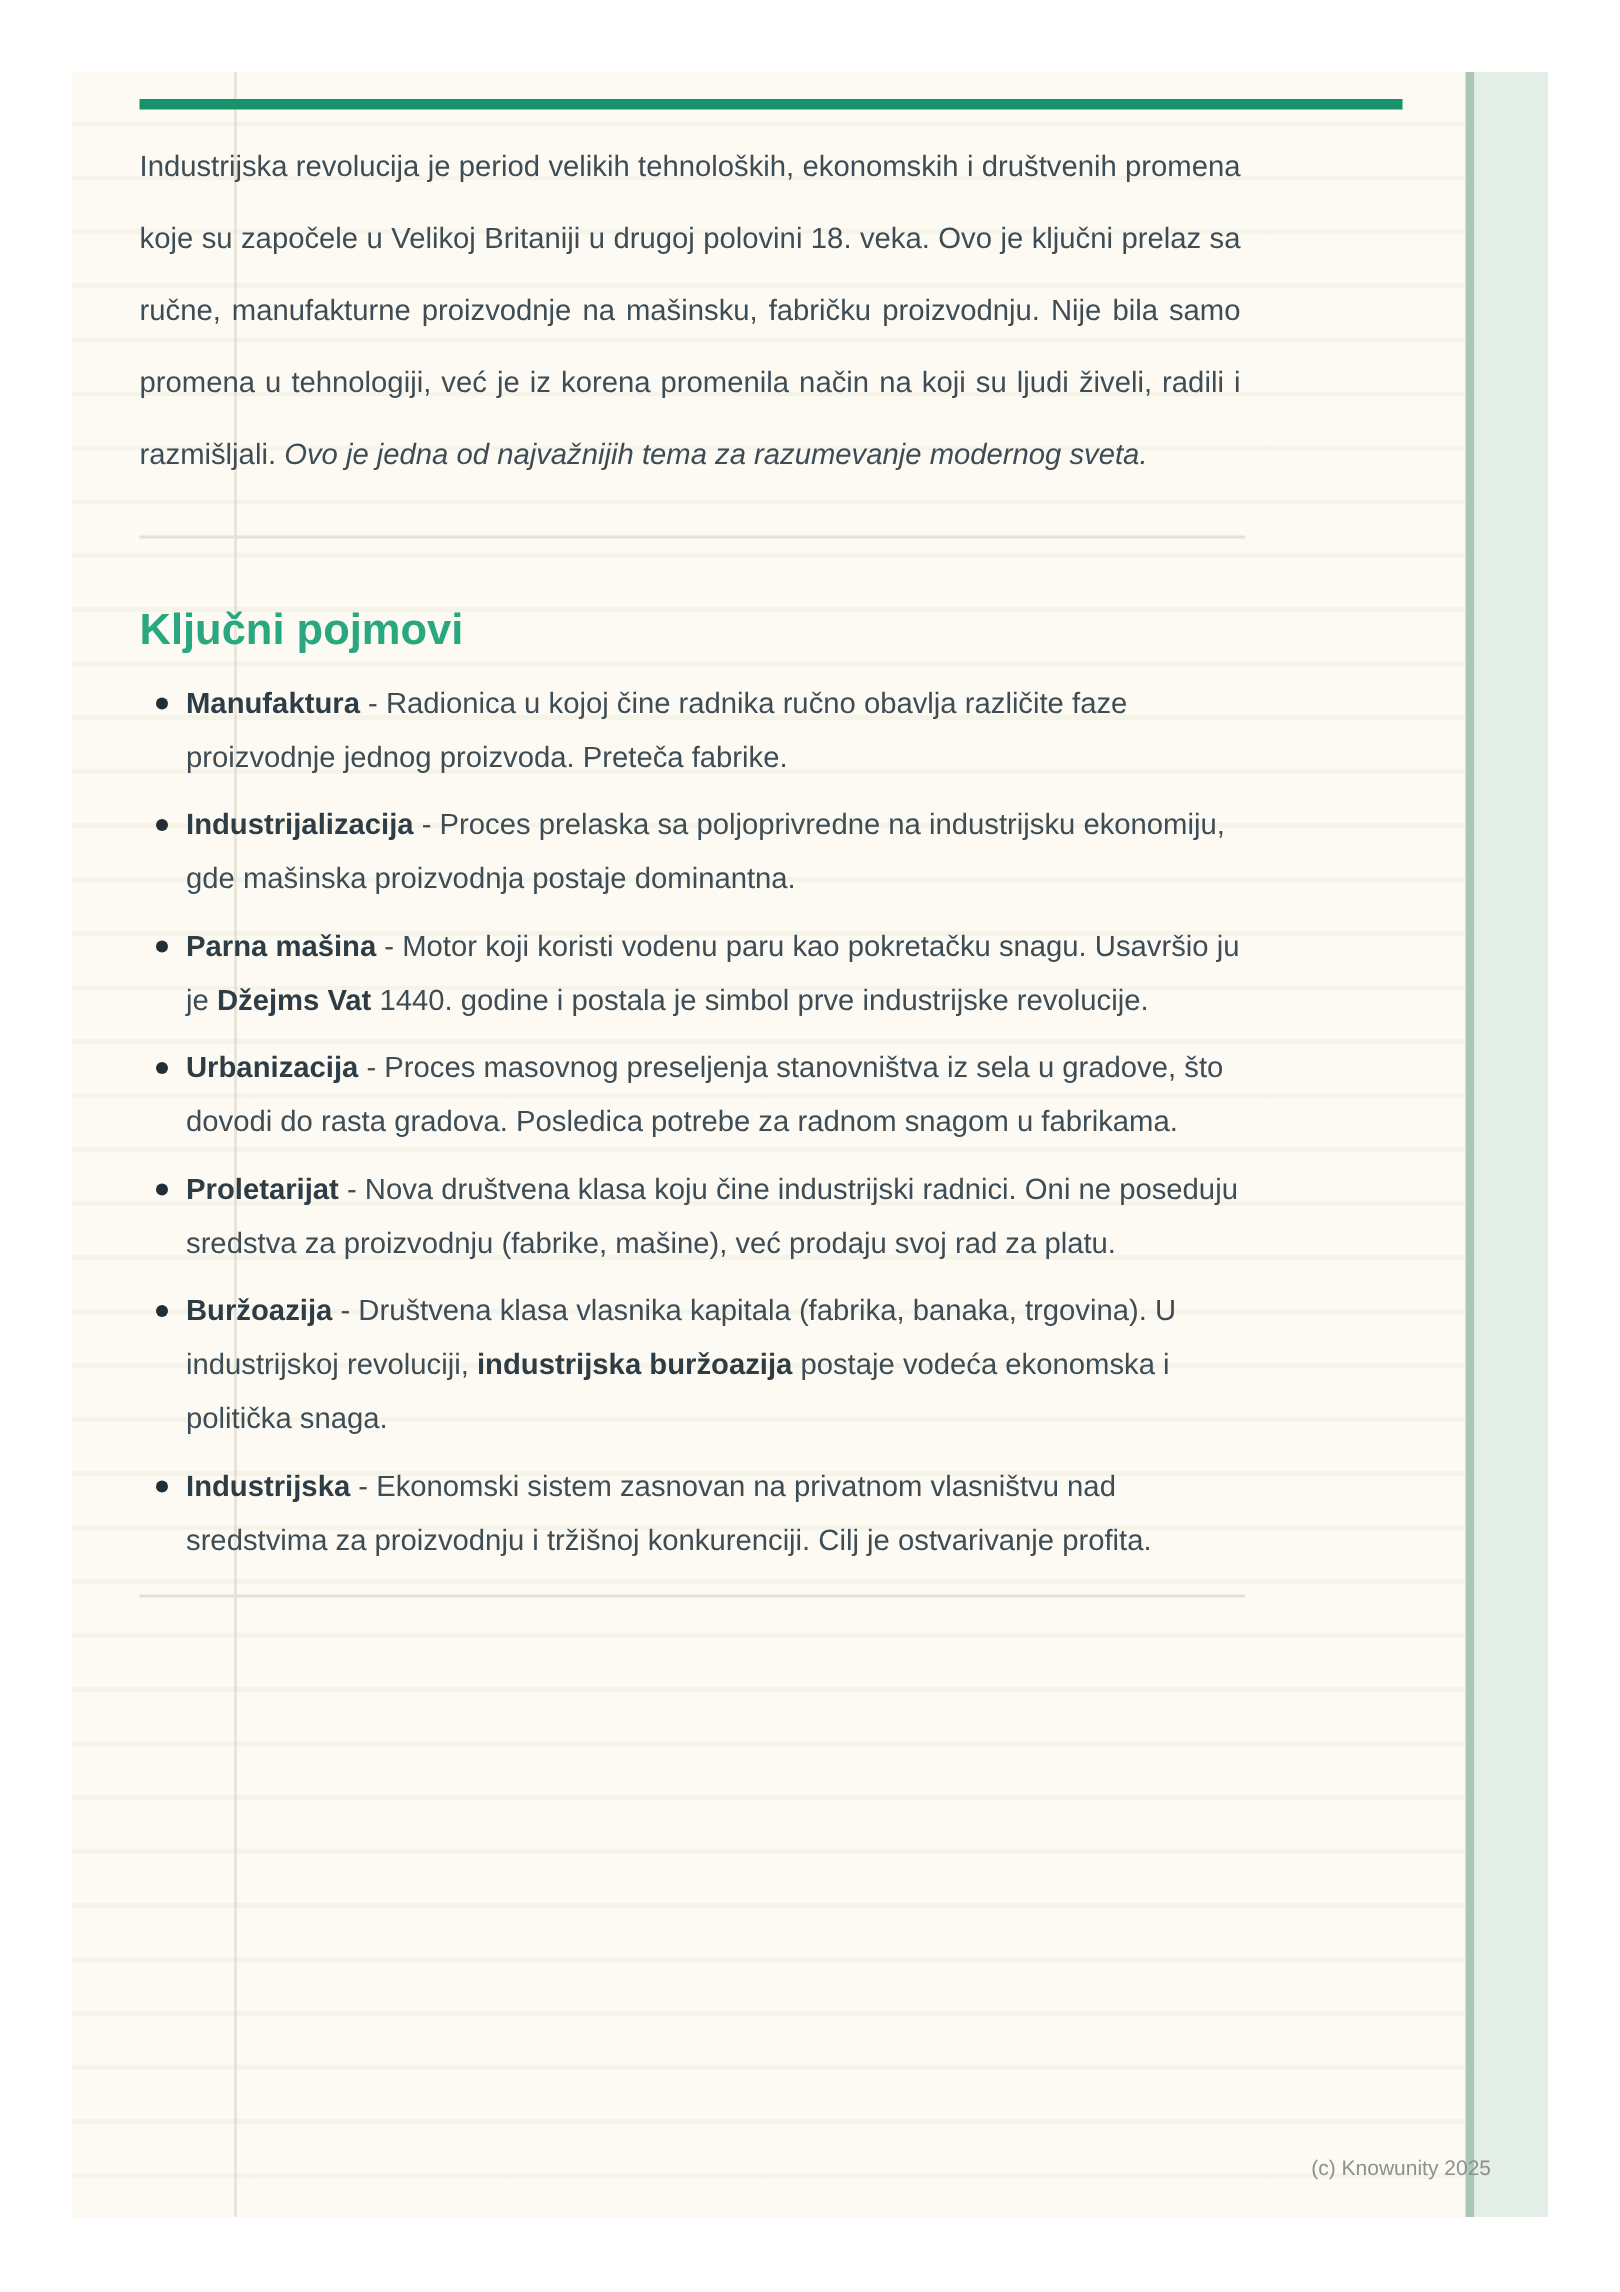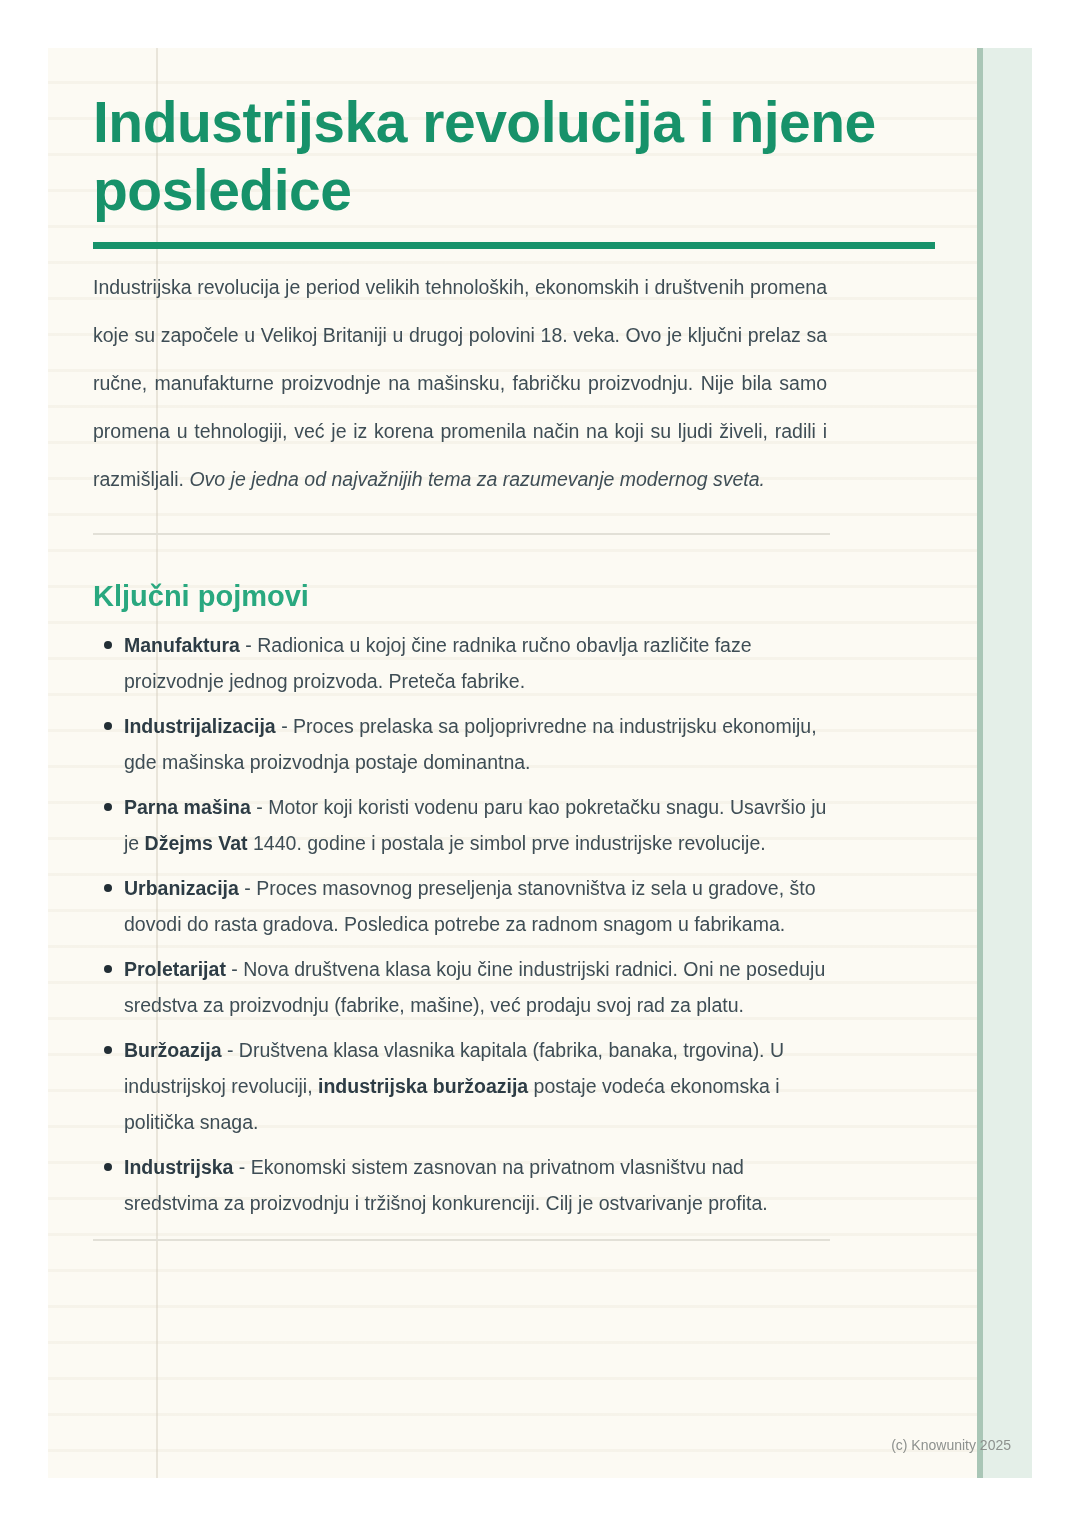--- a/index.html
+++ b/index.html
@@ -103,37 +103,36 @@
     background:#a9c6b6;
   }
   .green-panel{
     position:absolute;
     left:983px;top:48px;
     width:49px;height:1430px;
     background:#e4efe8;
   }
   .footer{
     position:absolute;
-    top:1436px;right:69px;
+    top:1436px;right:86px;
     font-size:14px;
     line-height:18px;
     color:#8d918e;
     z-index:3;
   }
 </style>
 </head>
 <body>
 
 <div class="canvas">
 
   <div class="page">
     <div class="seam"></div>
 
     <div class="content">
-      <h1 class="title">Industrijska revolucija i njene posledice</h1>
 
       <div class="rule"></div>
 
 
       <p class="intro" id="intro-paragraph"><span>Industrijska revolucija je period velikih tehnoloških, ekonomskih i društvenih promena koje su započele u Velikoj Britaniji u drugoj polovini 18. veka. Ovo je ključni prelaz sa ručne, manufakturne proizvodnje na mašinsku, fabričku proizvodnju. Nije bila samo promena u tehnologiji, već je iz korena promenila način na koji su ljudi živeli, radili i razmišljali. </span><em>Ovo je jedna od najvažnijih tema za razumevanje modernog sveta.</em></p>
 
       <div class="divider"></div>
 
       <h2 class="section-heading h-terms">Ključni pojmovi</h2>
 

